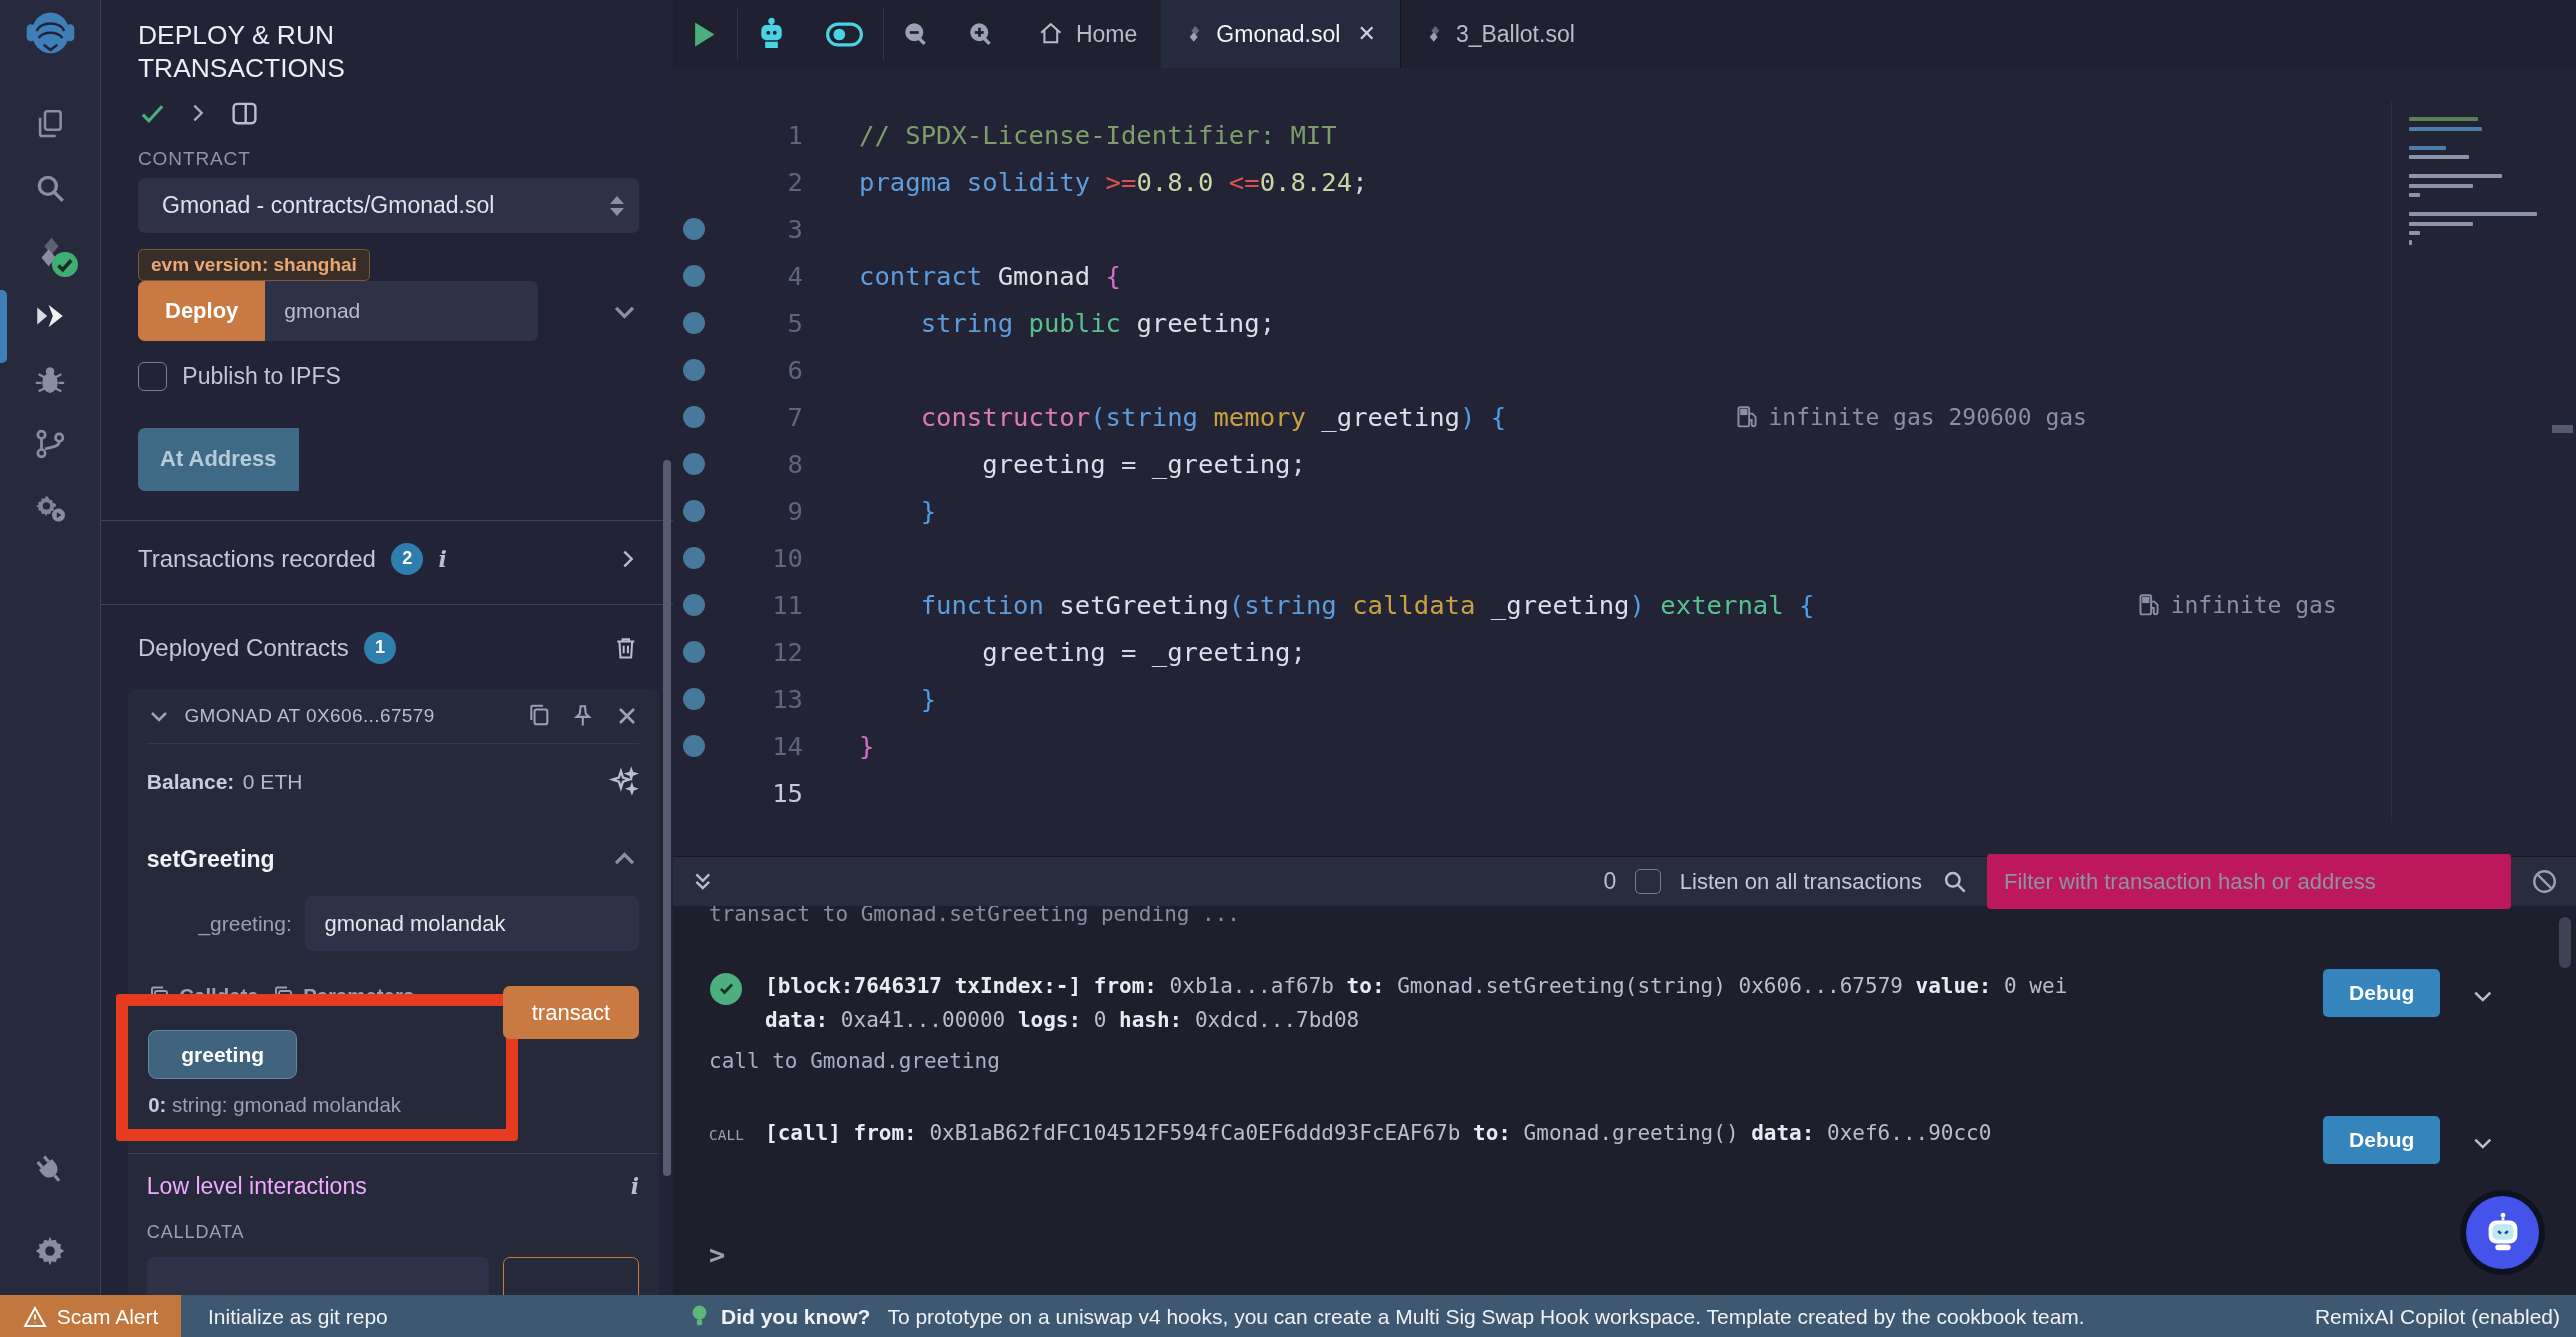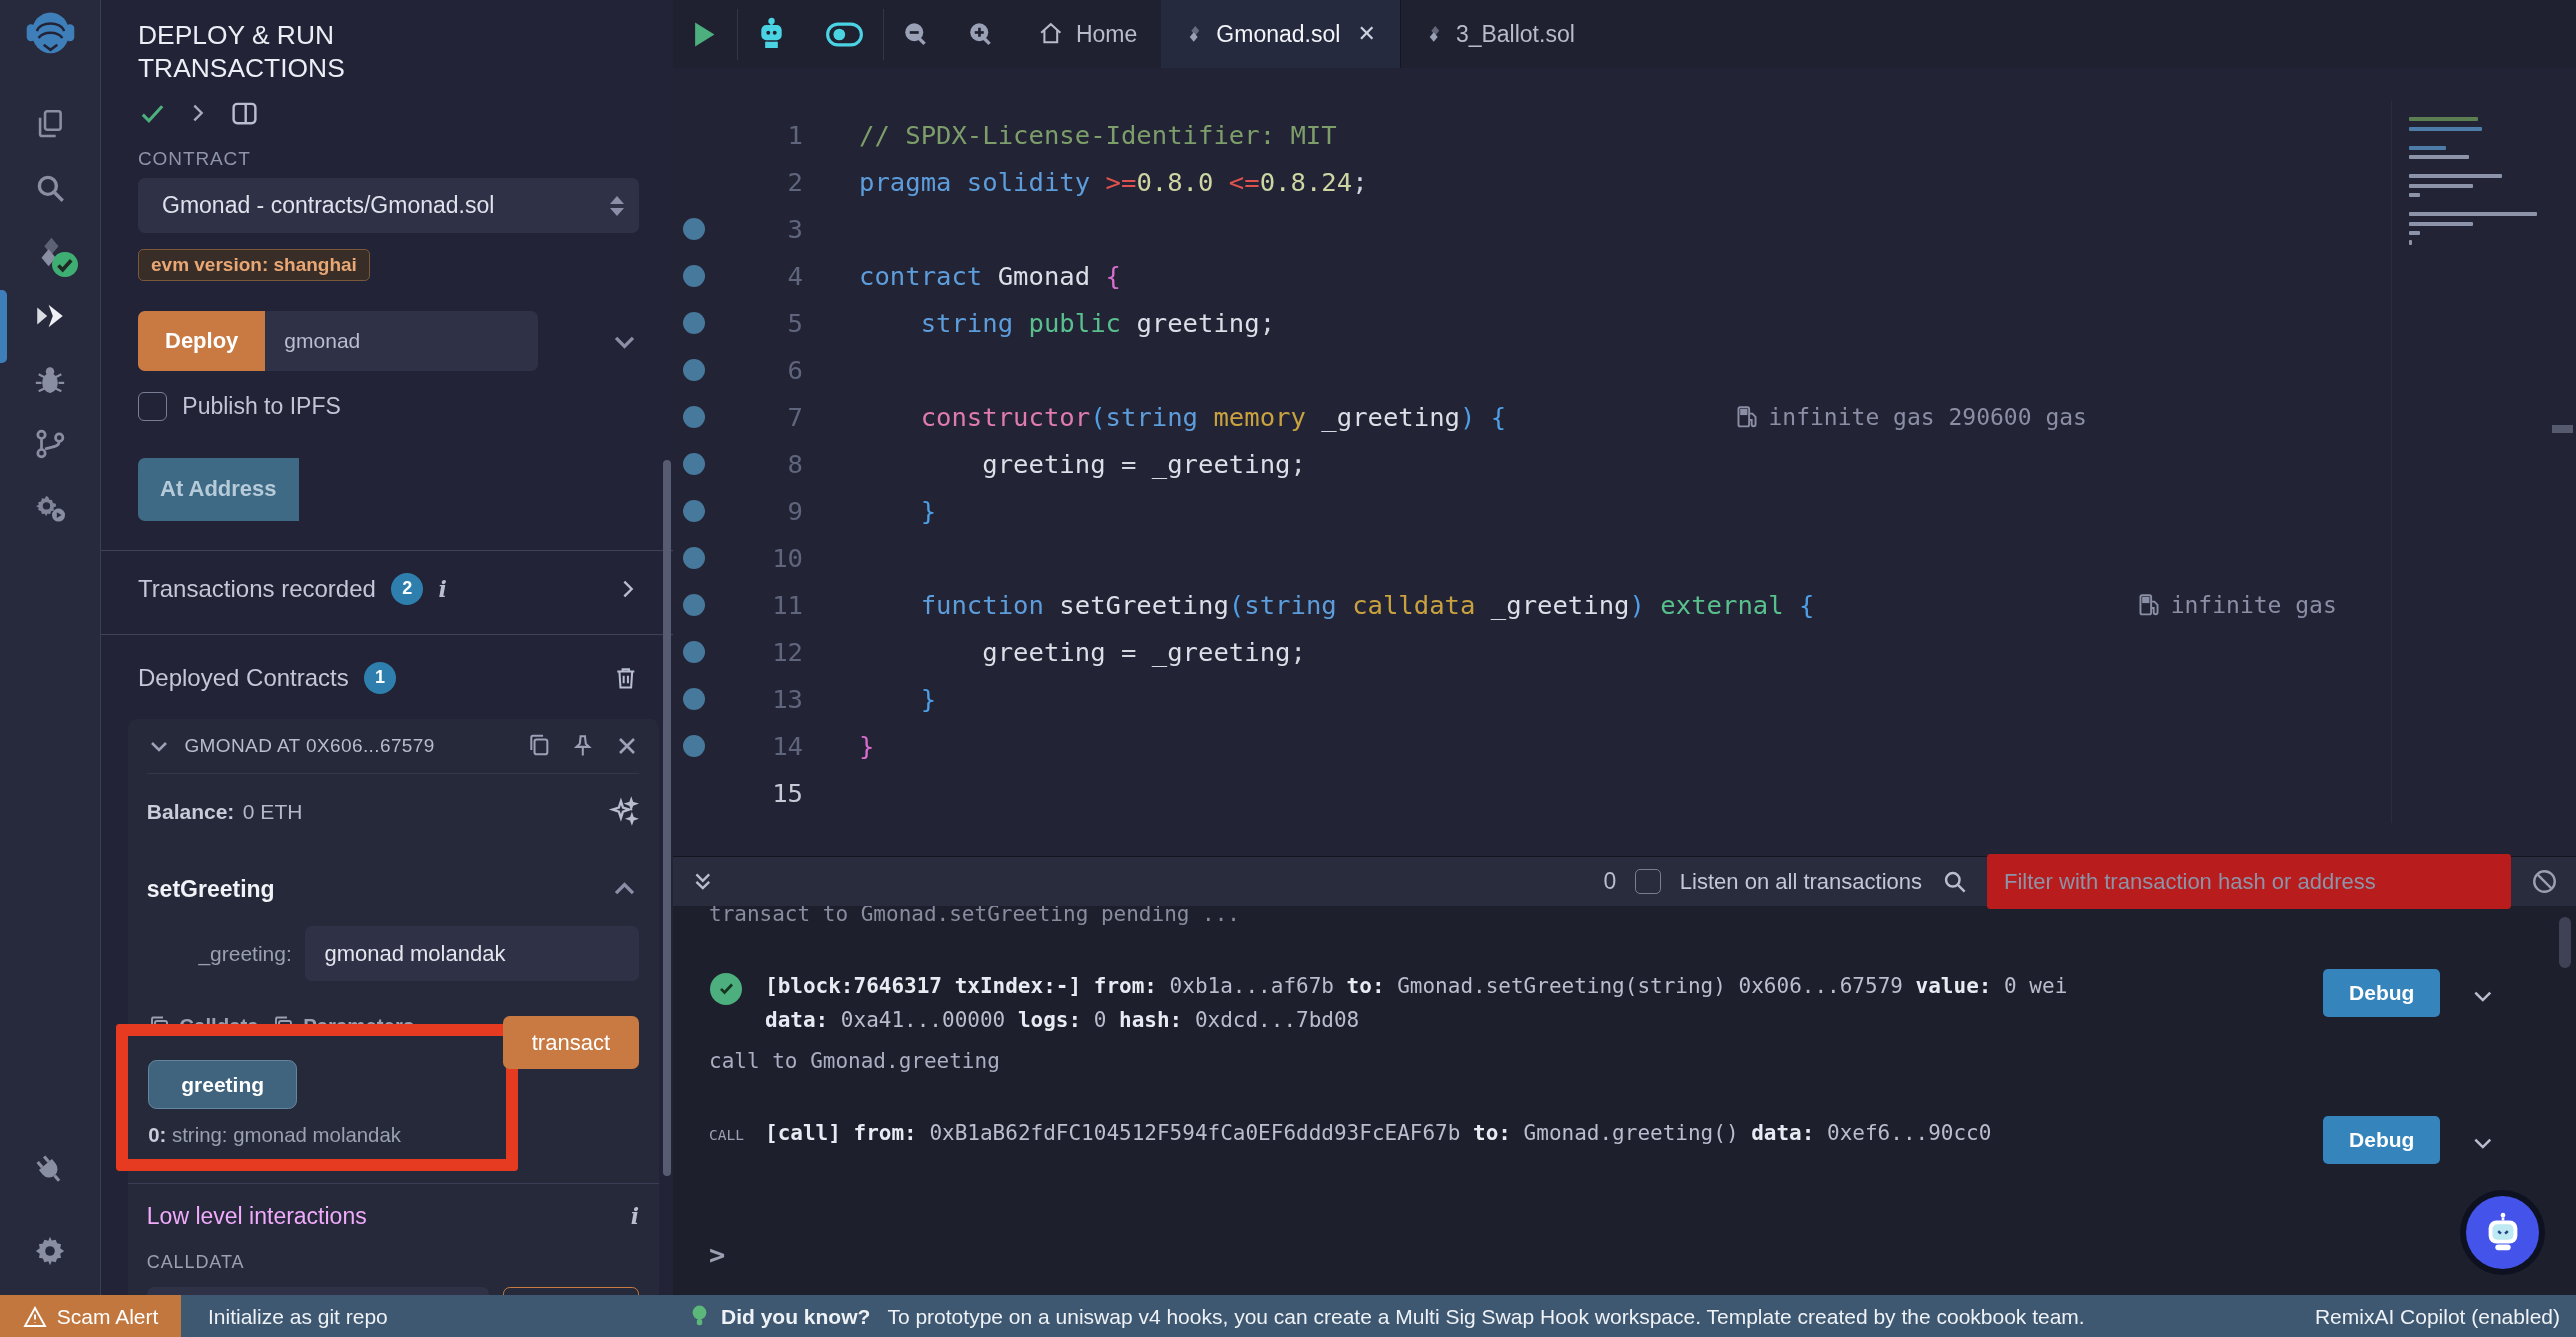--- a/index.html
+++ b/index.html
@@ -24,21 +24,21 @@
   .panel-title { font-size:26.4px; line-height:33px; font-weight:500; color:#eceef5; max-width:366px; }
   .panel-head-icons { display:flex; gap:20.4px; align-items:center; margin-top:13.6px; color:#a7abc0; }
   .sec-label { margin-top:20.4px; font-size:19px; letter-spacing:0.9px; color:#8f94ab; }
   .select { margin-top:8.5px; height:55px; background:#2f3146; border-radius:6.8px; display:flex; align-items:center; padding:0 15.3px 0 24px; }
   .select-value { flex:1; font-size:23px; color:#dfe2ec; white-space:nowrap; overflow:hidden; }
   .sel-arrows { display:flex; flex-direction:column; gap:4.3px; }
   .sel-arrows i { width:0; height:0; border-left:7.7px solid transparent; border-right:7.7px solid transparent; display:block; }
   .sel-arrows .up { border-bottom:8.5px solid #8a8ea6; }
   .sel-arrows .dn { border-top:8.5px solid #8a8ea6; }
   .evm-badge { display:inline-block; margin-top:15.3px; padding:4.3px 12px; border:0.9px solid #7a5a3a; background:#392e27; border-radius:5.1px; color:#e8a775; font-weight:bold; font-size:19px; }
-  .deploy-row { margin-top:30px; display:flex; align-items:center; }
+  .deploy-row { margin-top:0; display:flex; align-items:center; }
   .btn-orange { background:#c87a42; color:#fff; font-weight:bold; font-size:22px; border:none; border-radius:6.8px 0 0 6.8px; height:60px; padding:0 27px; cursor:pointer; }
   .deploy-input { height:60px; width:273px; background:#2f3146; border:none; border-radius:0 6.8px 6.8px 0; color:#b9bdce; font-size:21px; padding:0 19px; }
   .chev-dn { margin-left:auto; color:#8a8ea6; }
   .checkbox-row { margin-top:20.4px; display:flex; align-items:center; gap:15.3px; font-size:23px; color:#c2c5d4; }
   .cb { width:29px; height:29px; border:1.7px solid #7a7e95; border-radius:6px; background:transparent; }
   .ataddr-row { margin-top:37px; display:flex; }
   .btn-ataddr { background:#3f6a85; color:#b6cbd9; font-weight:bold; font-size:22px; border:none; border-radius:6.8px 0 0 6.8px; height:63px; padding:0 22px; cursor:pointer; }
   .ataddr-input { height:63px; flex:1; background:#33354a; border:none; border-radius:0 6.8px 6.8px 0; color:#9aa0b2; font-size:21px; padding:0 17px; }
   .divider { height:0.9px; background:#3f4358; margin:29px -34px 0 -37px; }
   .tx-row { margin-top:22px; display:flex; align-items:center; gap:15.3px; font-size:24px; color:#c3c7d6; }
@@ -102,21 +102,21 @@
   .mm-line { display:block; height:4.3px; margin:2.6px 0; border-radius:0.9px; }
   .editor-vline { position:absolute; top:0; bottom:0; right:184px; width:0.9px; background:#2b2d40; }
   .editor-scrollthumb { position:absolute; right:3.4px; top:324px; width:20.4px; height:7.7px; background:#565a6e; }
 
   
   .terminal { height:439px; flex-shrink:0; background:#1d1f2d; position:relative; border-top:0.9px solid #14151f; font-family:"DejaVu Sans Mono", monospace; }
   .term-head { height:49px; background:#292c3c; display:flex; align-items:center; padding:0 17px; gap:19px; font-family:"Liberation Sans", sans-serif; }
   .term-count { margin-left:auto; color:#b9bdce; font-size:23px; }
   .term-cb { width:25.6px; height:25.6px; border:1.7px solid #7a7e95; border-radius:5.1px; }
   .term-listen { color:#c3c7d6; font-size:22px; }
-  .term-filter { width:524px; height:55px; background:#b91c1c; border:none; border-radius:3.4px; color:#c3c7d6; font-size:22px; padding:0 17px; }
+  .term-filter { width:524px; height:55px; background:#be185d; border:none; border-radius:3.4px; color:#c3c7d6; font-size:22px; padding:0 17px; }
   .term-filter::placeholder { color:#8d93a8; }
   .term-body { padding:0 0 0 36px; position:relative; }
   .pending { height:20.4px; overflow:hidden; display:flex; align-items:flex-end; color:#9aa0b2; opacity:.85; font-size:21px; }
   .tlog { position:relative; margin-top:43px; display:flex; gap:22px; padding-right:281px; }
   .tlog-icon { width:34px; flex-shrink:0; display:flex; justify-content:center; padding-top:3.4px; }
   .check-circle { width:32px; height:32px; border-radius:50%; background:#4caf7d; display:flex; align-items:center; justify-content:center; }
   .call-tag { font-size:14.5px; color:#9aa0b2; padding-top:10.2px; width:34px; flex-shrink:0; }
   .tlog-text { font-size:21px; line-height:34px; color:#b9bdce; word-break:break-all; }
   .seg-b { font-weight:bold; color:#e9ebf3; }
   .seg-t { color:#b9bdce; }

